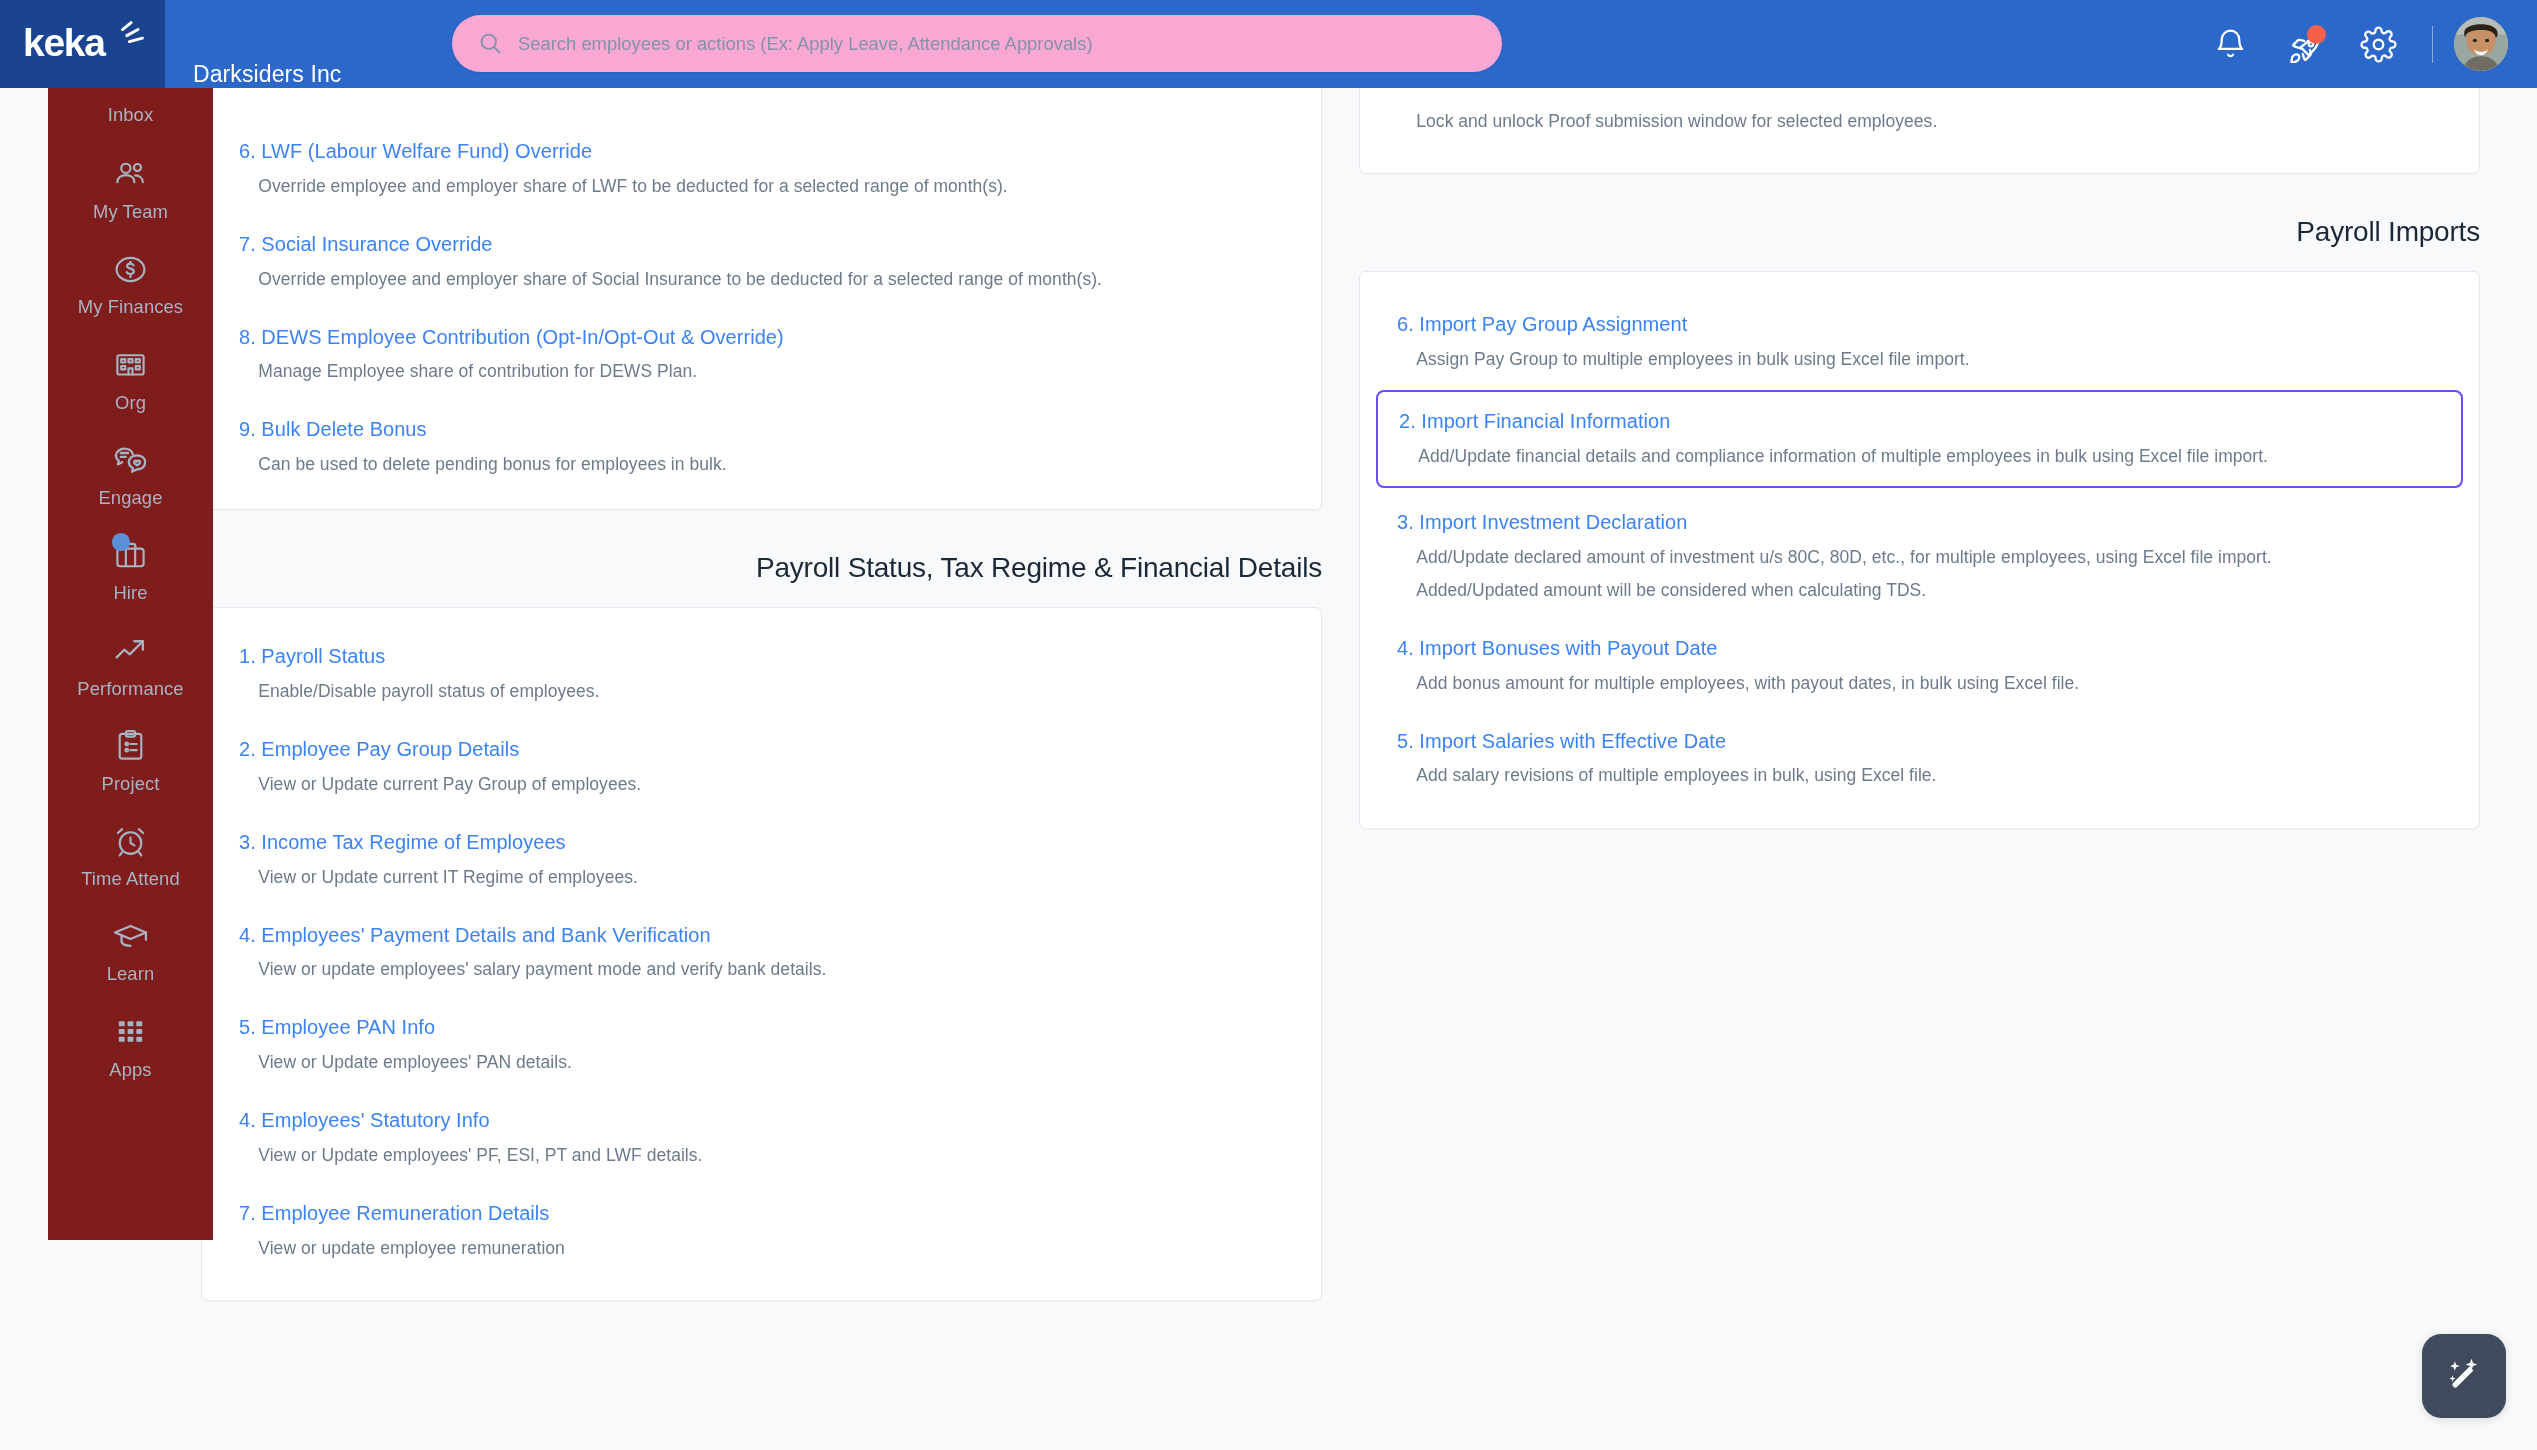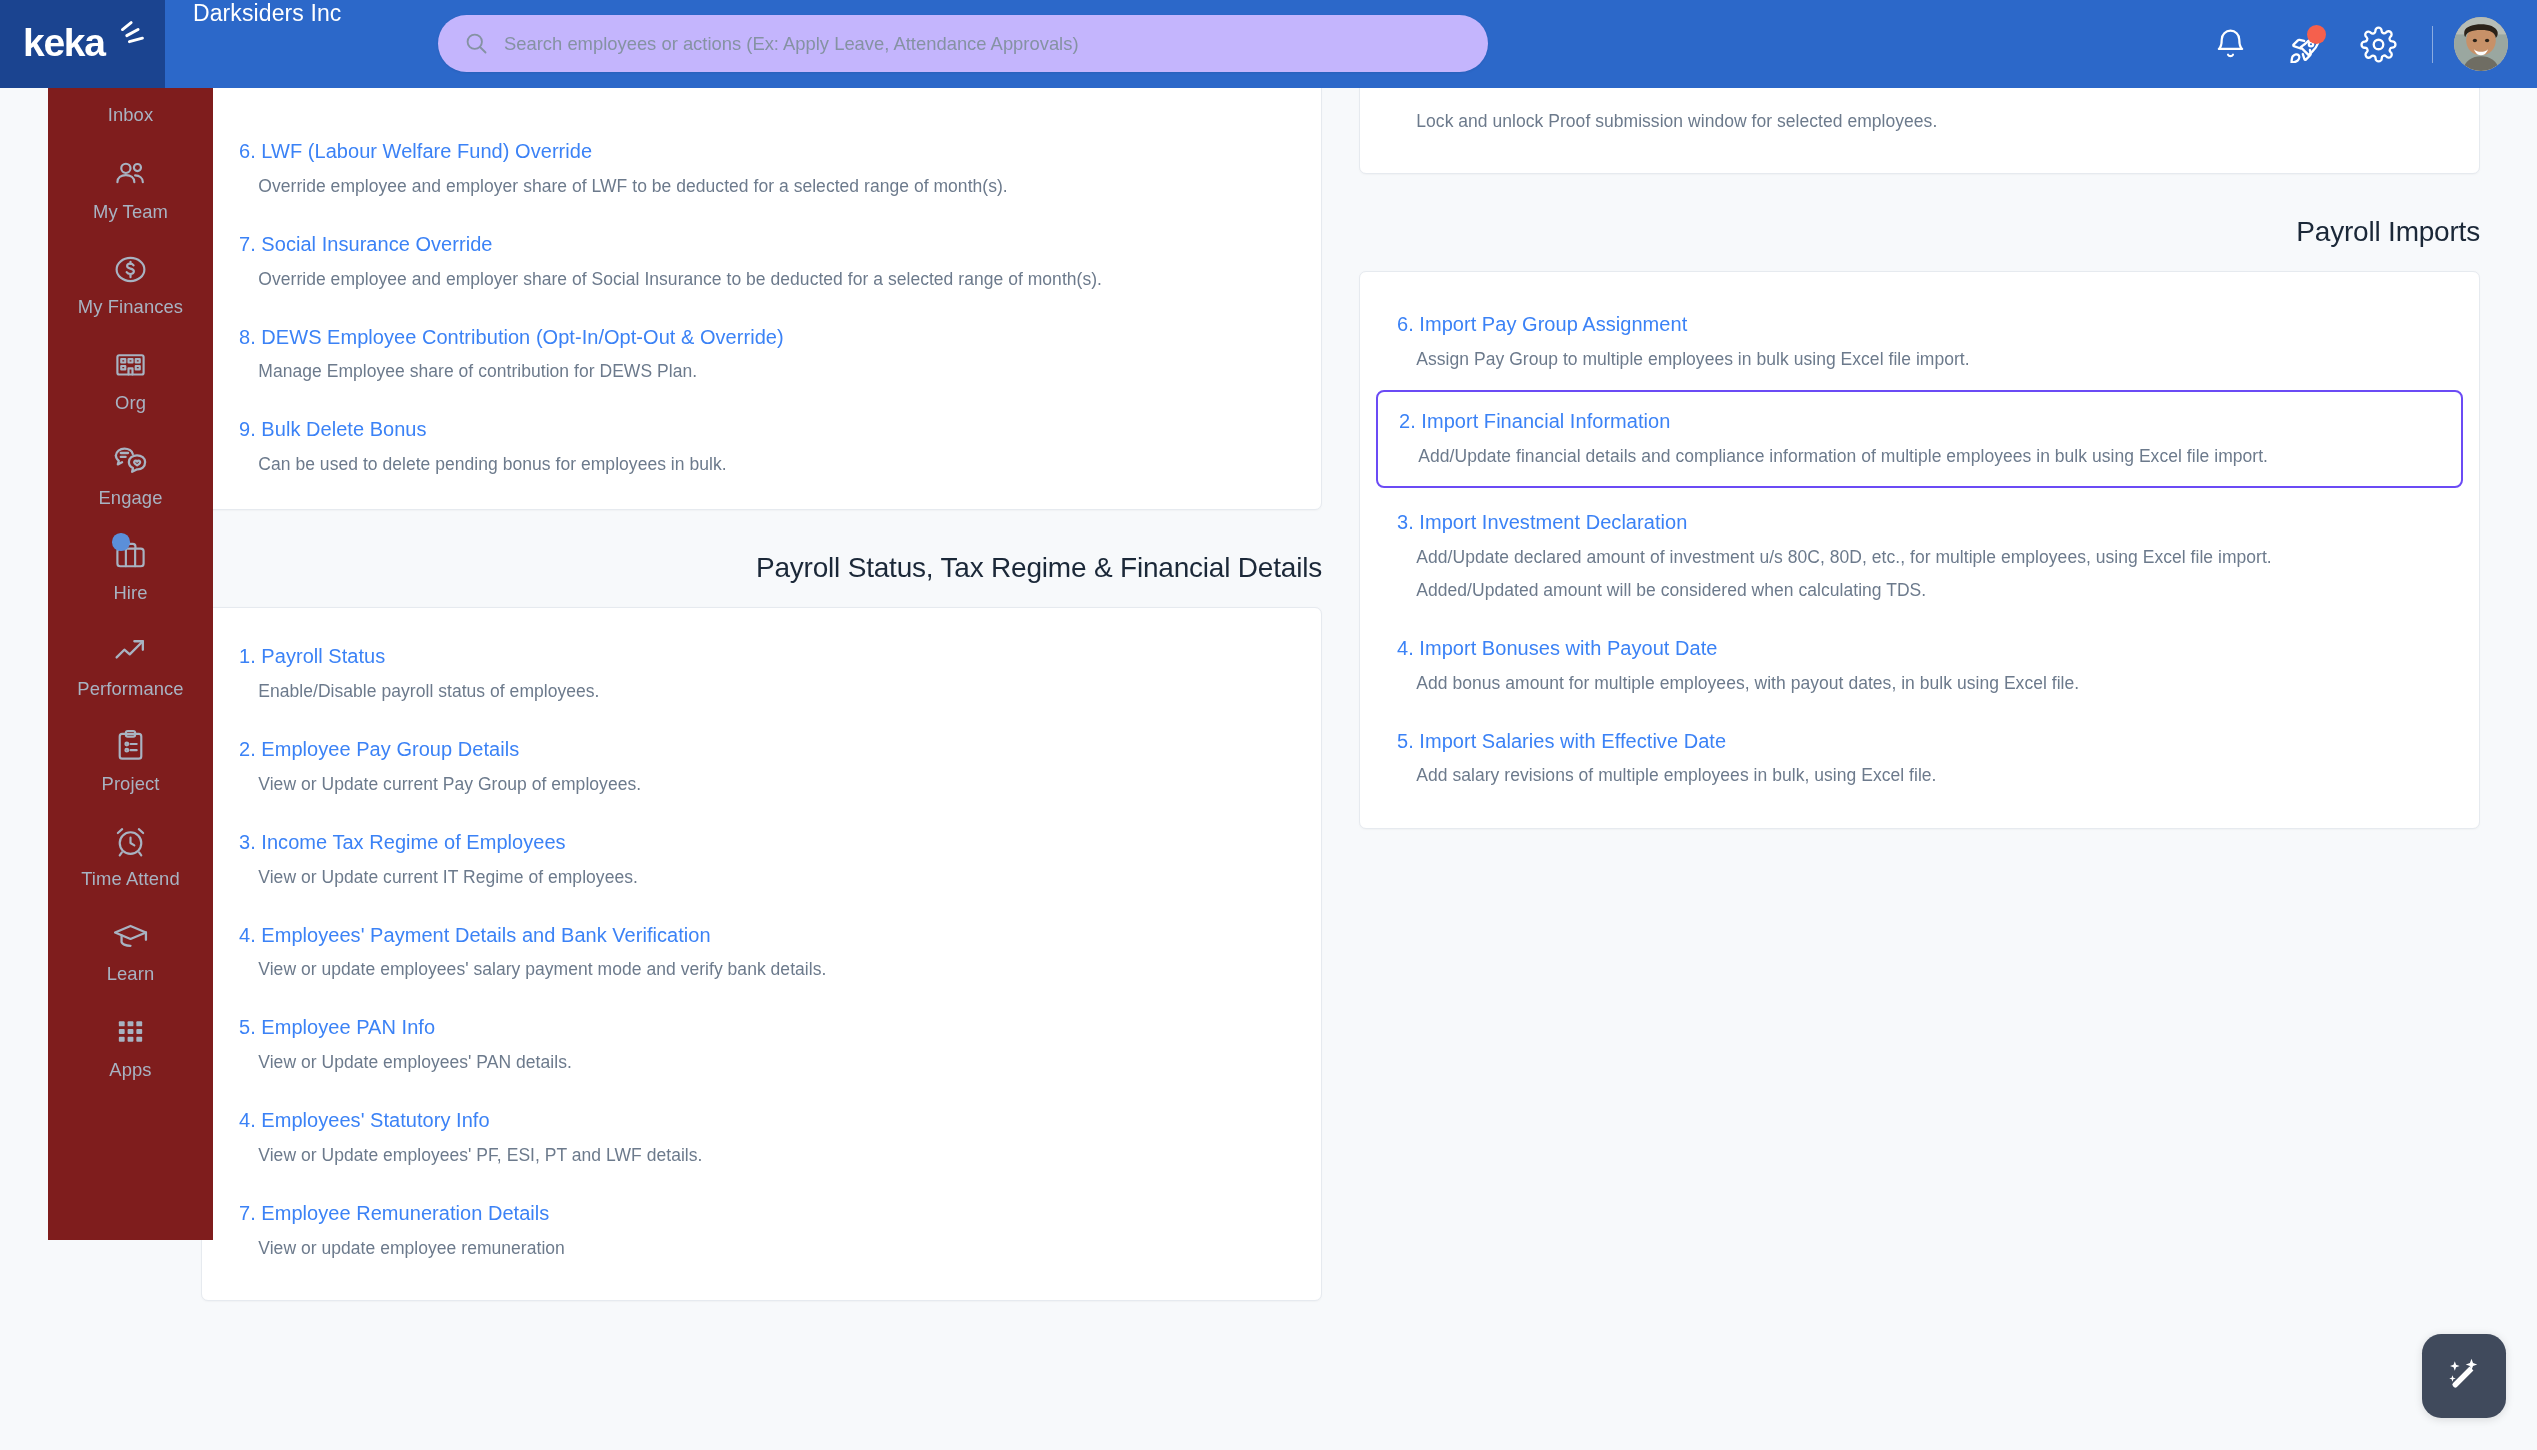--- a/index.html
+++ b/index.html
@@ -11,21 +11,21 @@
     font-family: "Liberation Sans", sans-serif;
     -webkit-font-smoothing: antialiased;
   }
   .app { position: relative; width: 2538px; height: 1450px; }
 
   
   .topbar {
     position: absolute; top: 0; left: 0;
     width: 2538px; height: 88px;
     background: #2C68C9;
-    display: flex; align-items: flex-start;
+    display: flex; align-items: flex-end;
     z-index: 30;
   }
   .logo-block {
     width: 165px; height: 88px;
     background: #1B4490;
     display: flex; align-items: center; justify-content: center;
     flex: 0 0 165px;
   }
   .logo-wrap { position: relative; width: 119px; height: 49px; }
   .logo-text {
@@ -38,23 +38,23 @@
 
   .org-name {
     margin-left: 28px;
     color: #FFFFFF;
     font-size: 23px; font-weight: 400;
     letter-spacing: 0.1px;
     white-space: nowrap;
   }
 
   .searchbar {
-    position: absolute; left: 438px; top: 15px;
+    position: absolute; left: 452px; top: 15px;
     width: 1050px; height: 57px;
-    background: #c4b5fd;
+    background: #f9a8d4;
     border-radius: 30px;
     display: flex; align-items: center;
     padding-left: 26px;
     box-shadow: 0 0.9px 2.6px rgba(0,0,0,0.08);
   }
   .search-icon { flex: 0 0 26px; height: 26px; display:flex; align-items:center; }
   .search-input {
     flex: 1; border: none; outline: none;
     font-family: "Liberation Sans", sans-serif;
     font-size: 18.4px; color: #3E4B5B;

